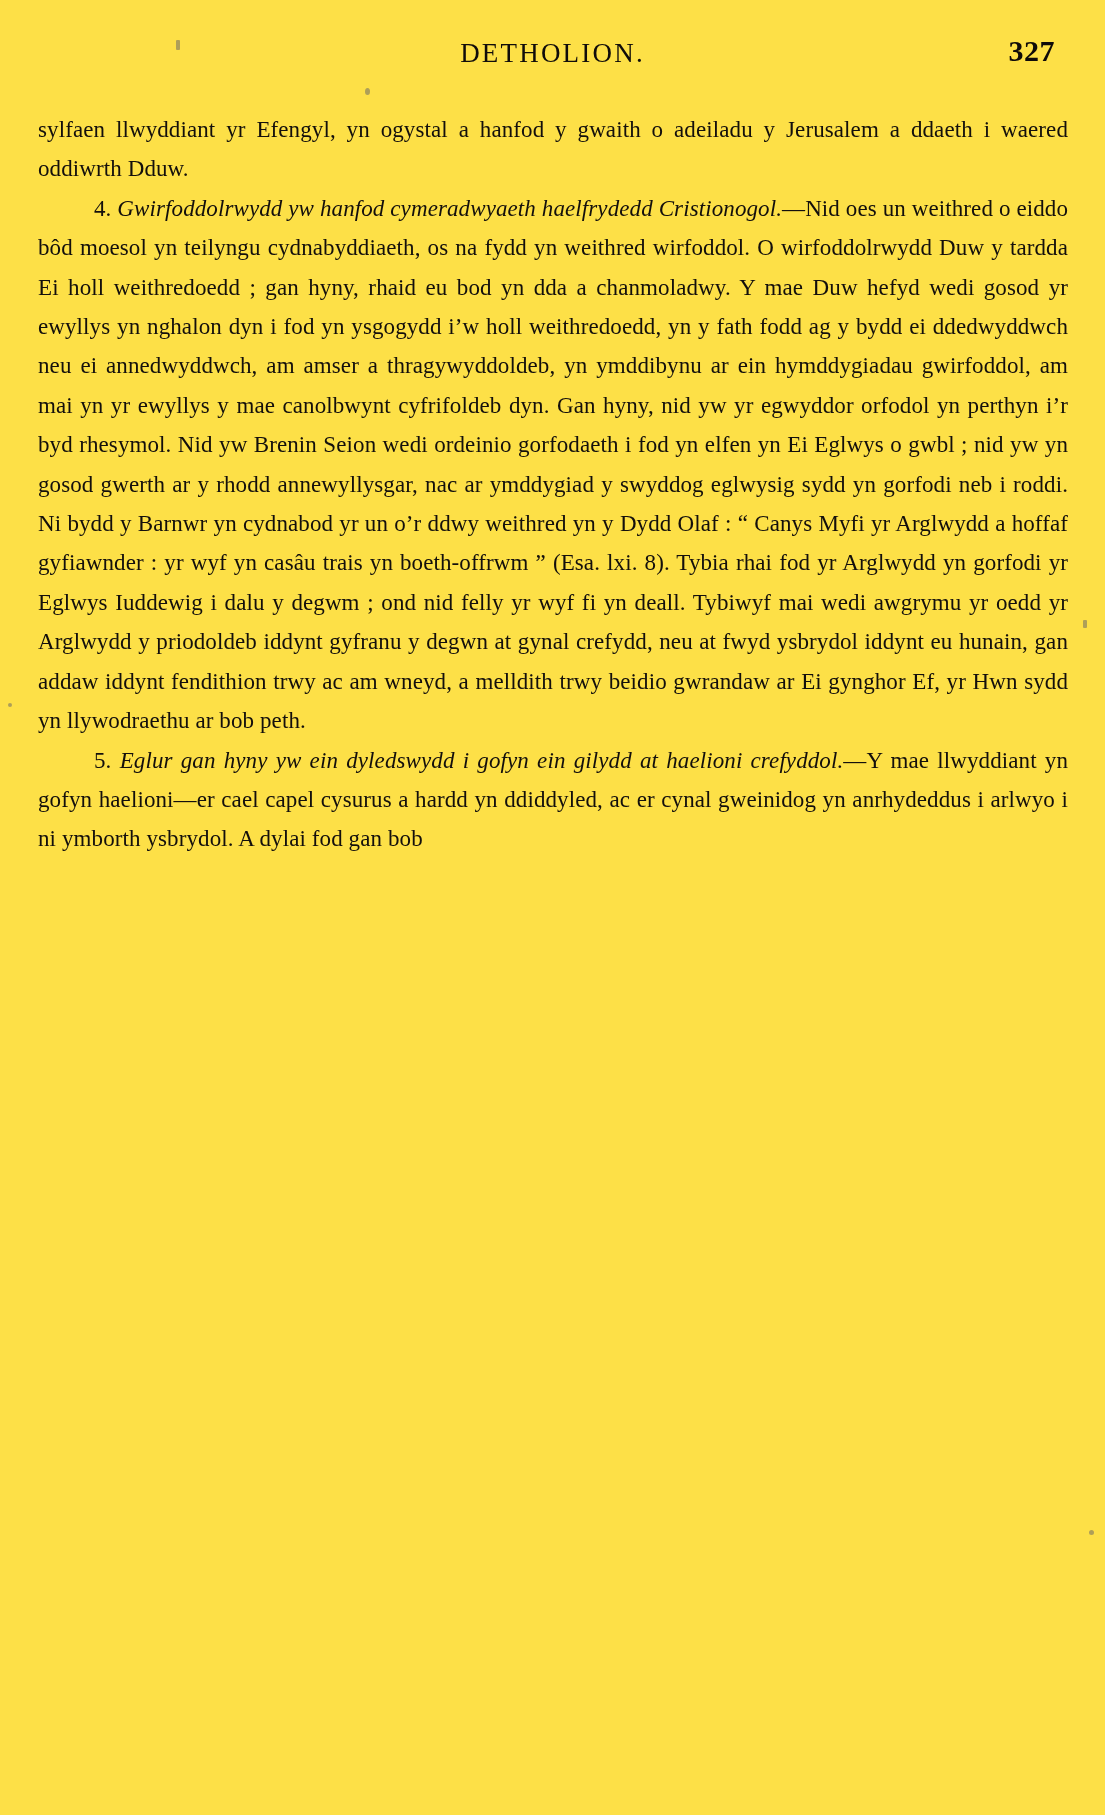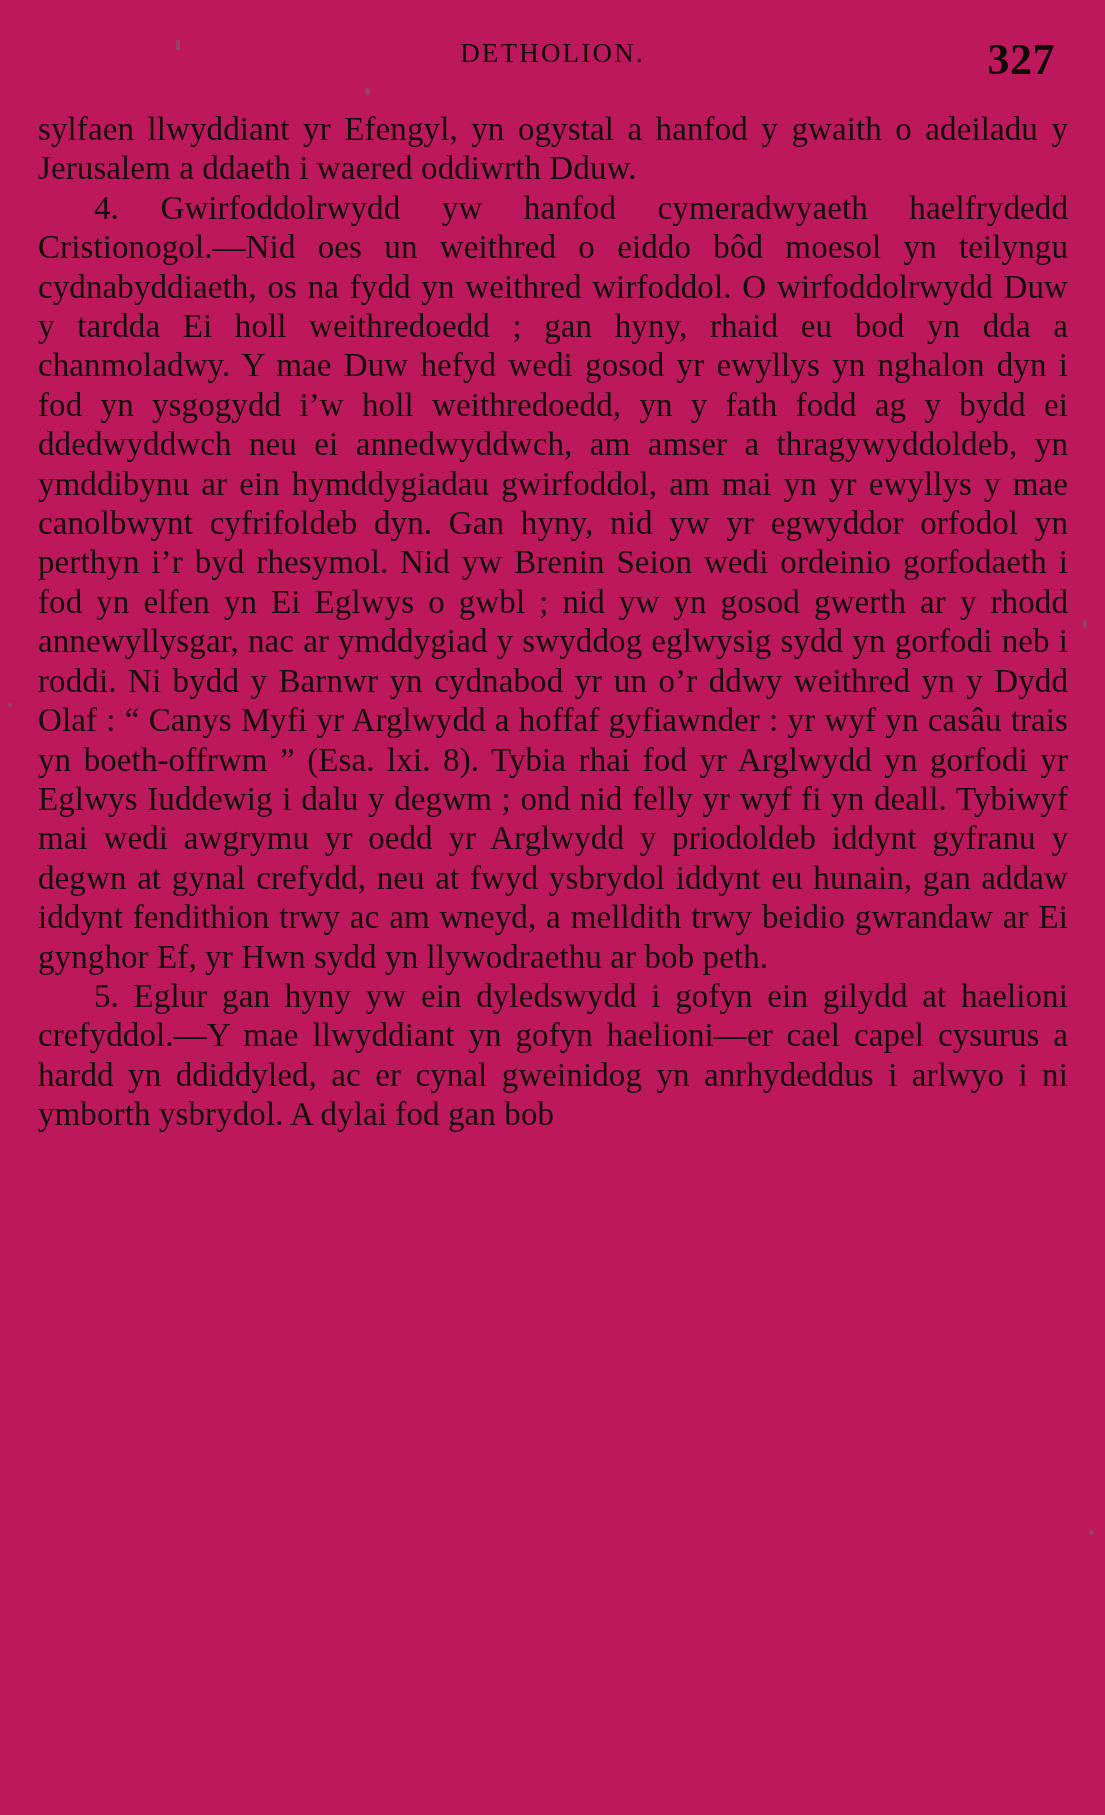--- a/index.html
+++ b/index.html
@@ -11,21 +11,21 @@
     width: 1105px;
     height: 1815px;
     font-family: "Liberation Serif", serif;
     color: #14100d;
     overflow: hidden;
   }
   .page {
     position: relative;
     width: 1105px;
     height: 1815px;
-    background: #be185d;
+    background: #fde047;
   }
   
   .header {
     position: absolute;
     left: 0;
     top: 38px;
     width: 1105px;
     height: 46px;
   }
   .header-title {
@@ -36,48 +36,49 @@
     text-align: center;
     font-family: "Liberation Serif", serif;
     font-size: 27px;
     letter-spacing: 2.2px;
     color: #100c0a;
   }
   .header-pageno {
     position: absolute;
     right: 50px;
     top: -4px;
-    font-size: 44px;
+    font-size: 30px;
     font-weight: bold;
     letter-spacing: 0.5px;
     color: #0f0b09;
   }
   
   .body-block {
     position: absolute;
     left: 38px;
     top: 110px;
     width: 1030px;
   }
   p {
     margin: 0;
-    font-size: 33px;
+    font-size: 23px;
     line-height: 39.4px;
     text-align: justify;
     text-justify: inter-word;
     letter-spacing: 0.1px;
     color: #130f0c;
   }
   p.cont {
     text-indent: 0;
   }
   p.indent {
     text-indent: 56px;
   }
   .it {
+    font-style: italic;
   }
   .num {
     font-style: normal;
   }
   
   .speck {
     position: absolute;
     background: #6d6a66;
     border-radius: 50%;
     opacity: 0.55;

